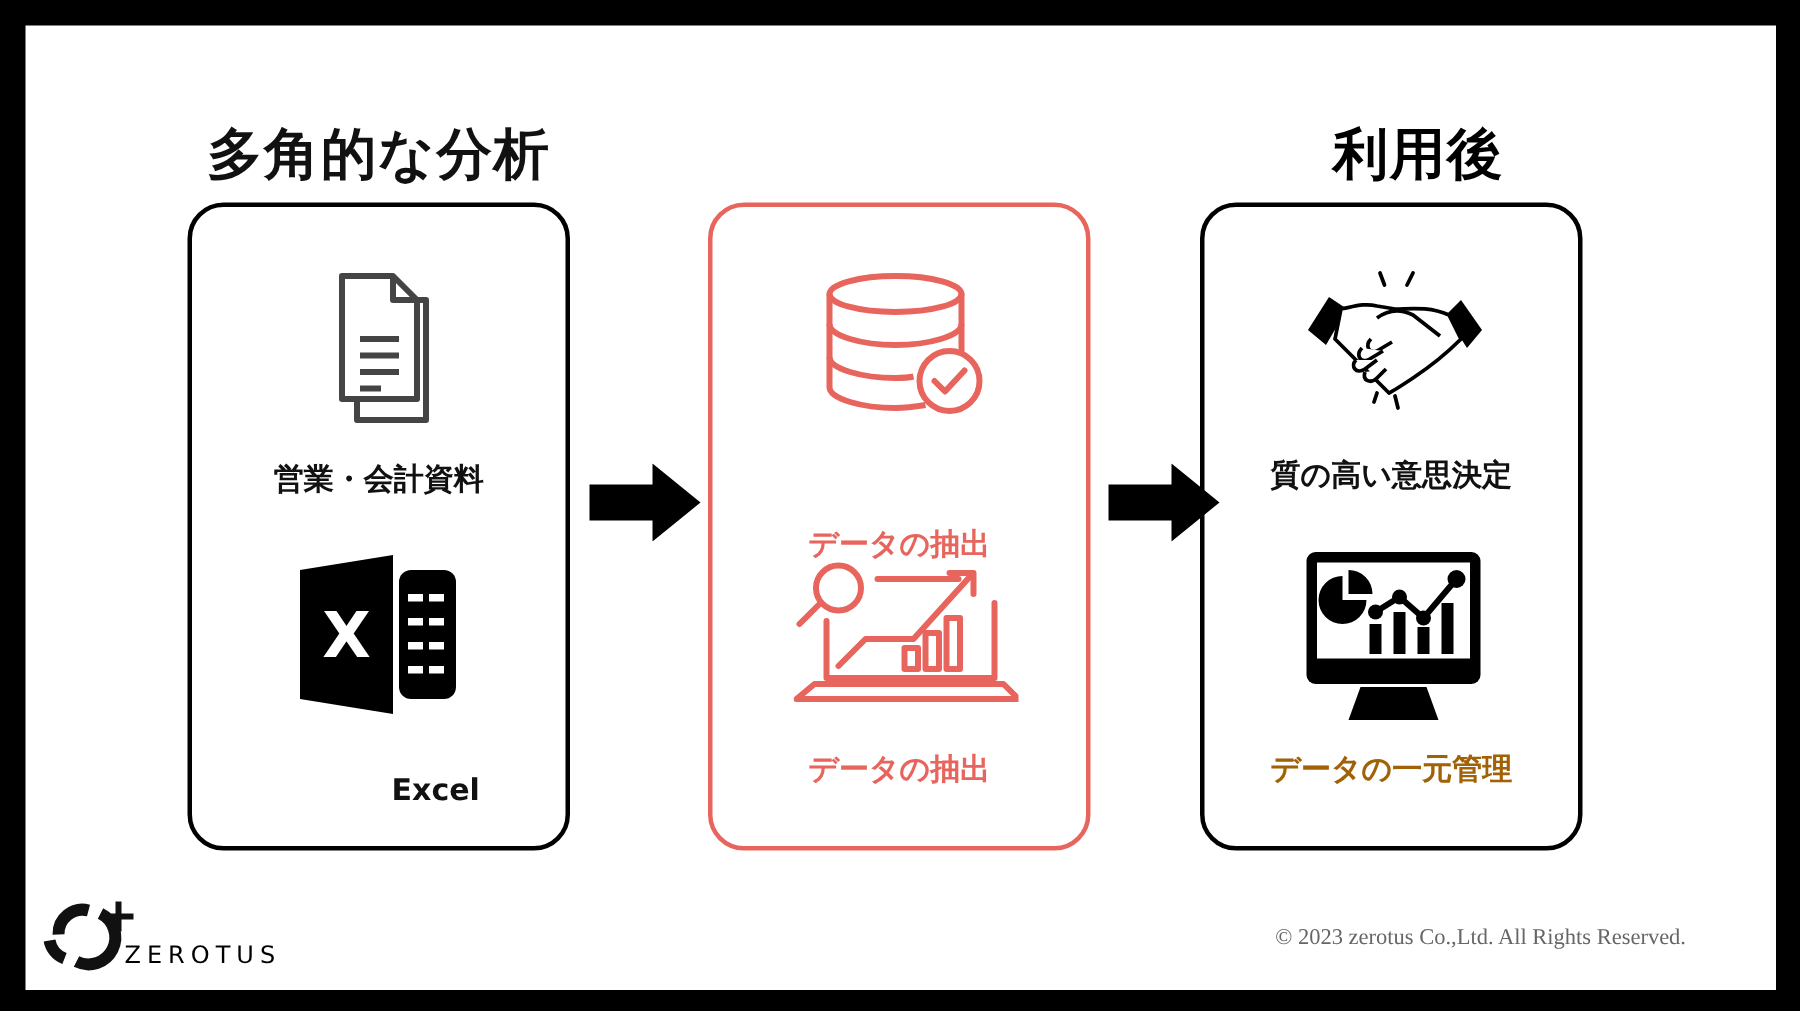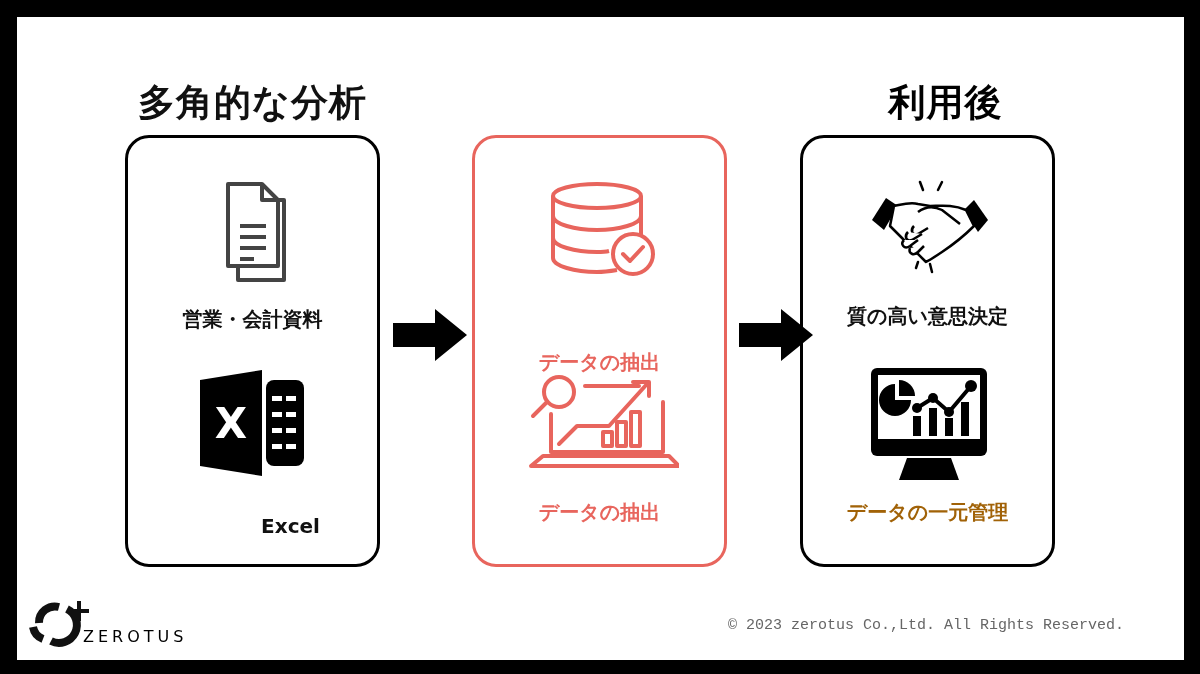--- a/index.html
+++ b/index.html
@@ -33,21 +33,21 @@
   .icon { position: absolute; }
   .arrow { position: absolute; }
   .logo { position: absolute; left: 12px; top: 582px; }
   .logo-text {
     position: absolute; left: 66px; top: 610px;
     font-family: "DejaVu Sans", sans-serif; font-size: 16px; letter-spacing: 4px;
     color: #000000; font-weight: normal;
   }
   .copyright {
     position: absolute; right: 60px; top: 600px;
-    font-family: Liberation Mono, monospace; font-size: 15px; color: #666;
+    font-family: Liberation Serif, serif; font-size: 15px; color: #666;
   }
 </style>
 </head>
 <body>
 
 <div class="slide">
 
   <div class="col-title" style="left:108px;width:255px;color:#111;">多角的な分析</div>
   <div class="box" style="left:108px;">
     <svg class="icon" style="left:72px;top:38px;" width="110" height="110" viewBox="0 0 110 110">

